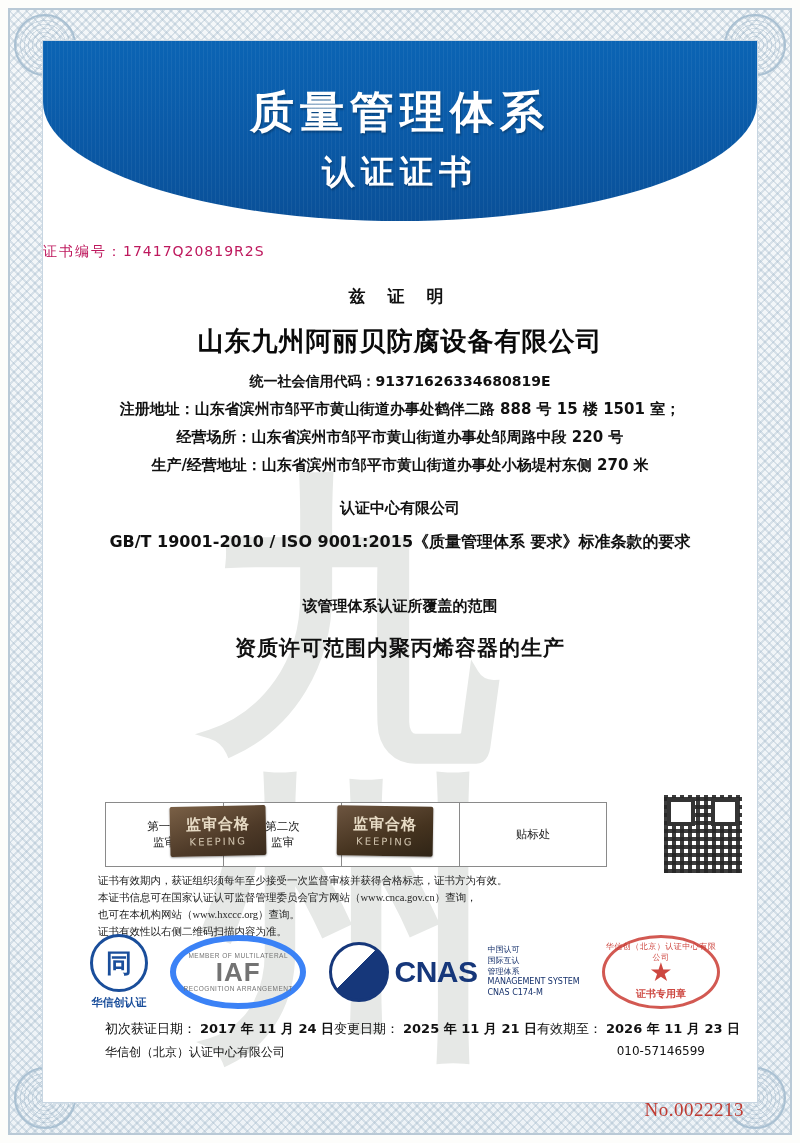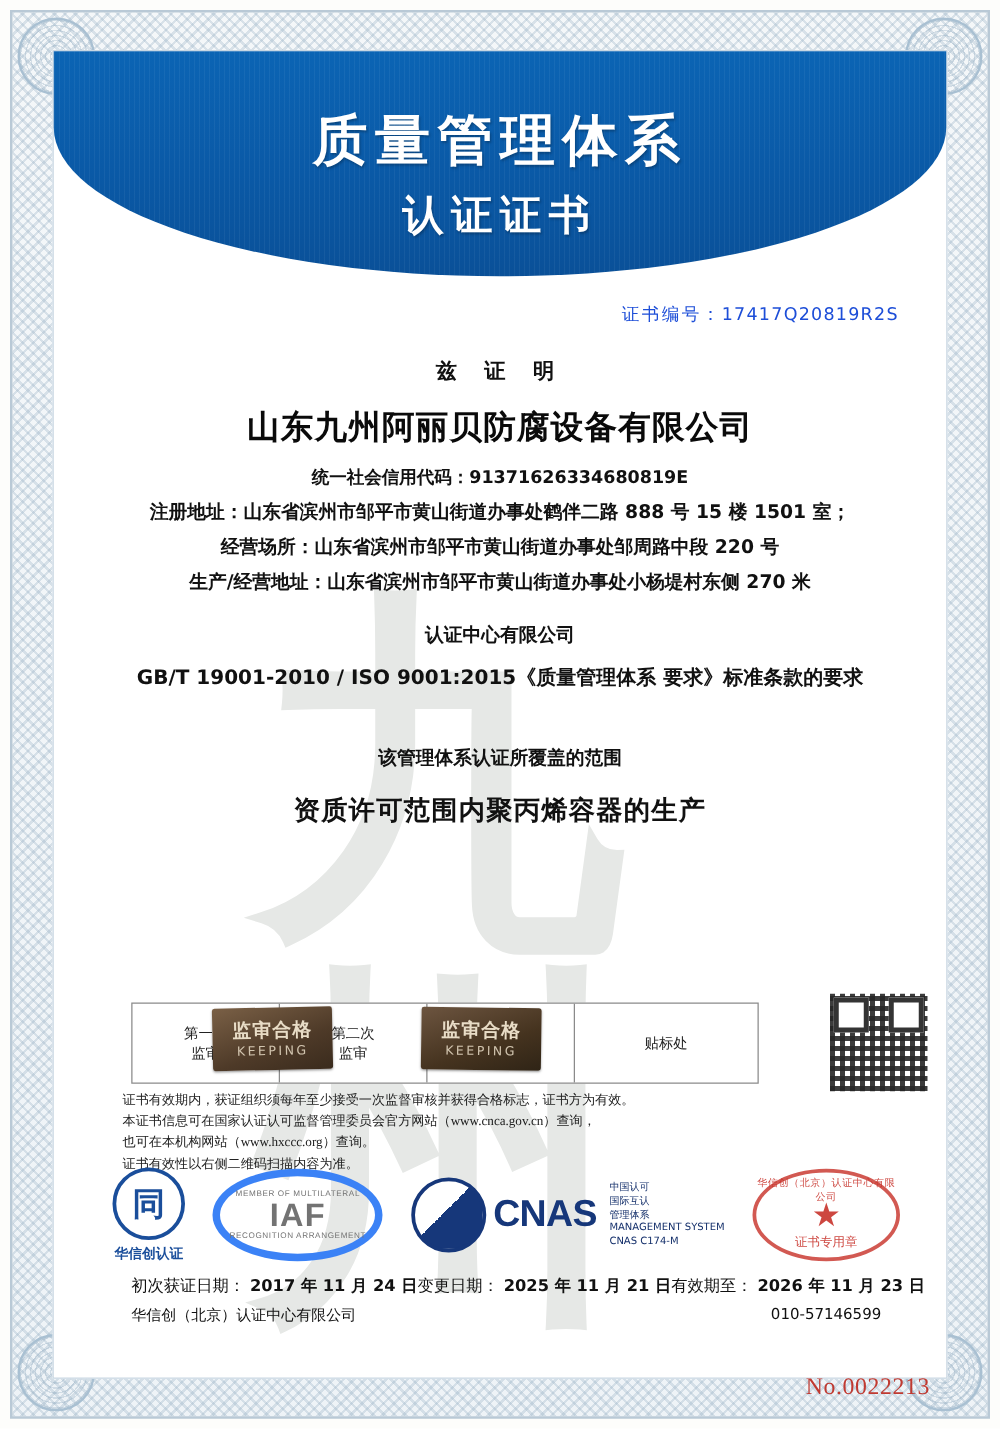--- a/index.html
+++ b/index.html
@@ -110,24 +110,24 @@
     position: absolute;
     left: 43px;
     top: 221px;
     width: 714px;
     z-index: 3;
     text-align: center;
     color: #111;
   }
 
   .cert-no-row {
-    text-align: right;
+    text-align: left;
     padding-right: 38px;
     font-size: 14px;
-    color: #1d4ed8;
+    color: #be185d;
     margin-top: 22px;
     font-family: "DejaVu Sans", sans-serif;
   }
   .cert-no-label { letter-spacing: 2px; }
   .cert-no-value { letter-spacing: 1px; }
 
   .hereby {
     margin-top: 24px;
     font-size: 17px;
     font-weight: 700;
@@ -348,21 +348,21 @@
   .seal-top, .seal-bottom {
     position: absolute;
     width: 100%;
     text-align: center;
     color: #c8342c;
     font-family: "DejaVu Sans", sans-serif;
     font-size: 9px;
     opacity: 0.9;
   }
   .seal-top { top: 6px; font-size: 8px; letter-spacing: 0.5px; }
-  .seal-bottom { bottom: 8px; font-weight: 400; font-size: 10px; }
+  .seal-bottom { bottom: 8px; font-weight: 700; font-size: 10px; }
 
   
   .dates {
     position: absolute;
     left: 105px;
     top: 1020px;
     width: 600px;
     z-index: 4;
     font-size: 13px;
     font-family: "DejaVu Sans", sans-serif;

